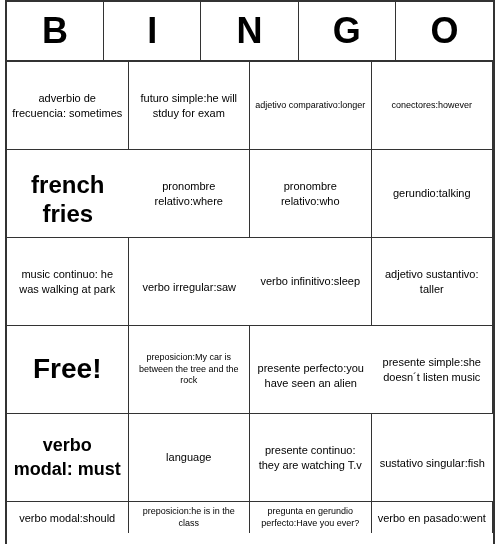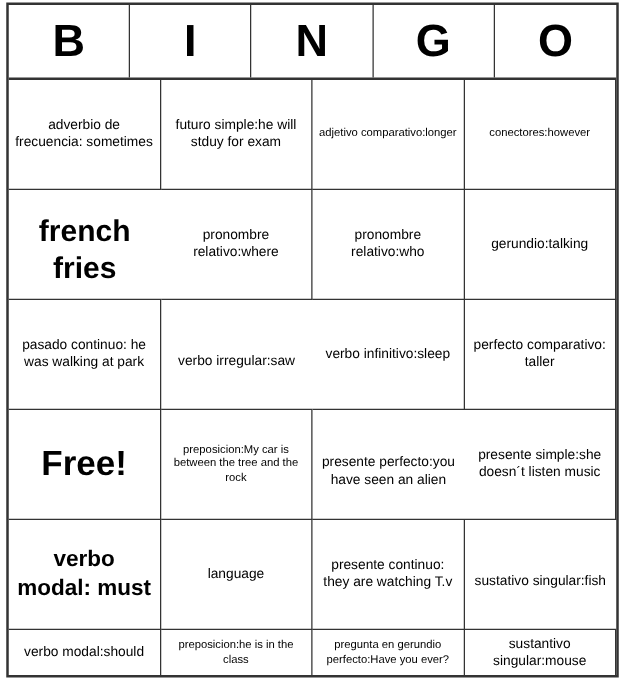--- a/index.html
+++ b/index.html
@@ -98,30 +98,31 @@
   </div>
   <div class="bingo-grid" id="bingo-grid">
   <div class="bingo-cell">adverbio de frecuencia: sometimes</div>
       <div class="bingo-cell">futuro simple:he will stduy for exam</div>
       <div class="bingo-cell" style="font-size: 9px;">adjetivo comparativo:longer</div>
       <div class="bingo-cell" style="font-size: 9px;">conectores:however</div>
       <div class="bingo-cell french-fries">french fries</div>
       <div class="bingo-cell">pronombre relativo:where</div>
       <div class="bingo-cell">pronombre relativo:who</div>
       <div class="bingo-cell">gerundio:talking</div>
-      <div class="bingo-cell">pasado continuo: he was walking at park</div>
+      <div class="bingo-cell">music continuo: he was walking at park</div>
       <div class="bingo-cell">verbo irregular:saw</div>
       <div class="bingo-cell">verbo infinitivo:sleep</div>
-      <div class="bingo-cell">perfecto comparativo: taller</div>
+      <div class="bingo-cell">adjetivo sustantivo: taller</div>
       <div class="bingo-cell free">Free!</div>
       <div class="bingo-cell" style="font-size: 9px;">preposicion:My car is between the tree and the rock</div>
       <div class="bingo-cell">presente perfecto:you have seen an alien</div>
       <div class="bingo-cell">presente simple:she doesn´t listen music</div>
       <div class="bingo-cell large-text">verbo modal: must</div>
       <div class="bingo-cell">language</div>
       <div class="bingo-cell">presente continuo: they are watching T.v</div>
       <div class="bingo-cell">sustativo singular:fish</div>
       <div class="bingo-cell">verbo modal:should</div>
       <div class="bingo-cell" style="font-size: 9px;">preposicion:he is in the class</div>
       <div class="bingo-cell" style="font-size: 9px;">pregunta en gerundio perfecto:Have you ever?</div>
+      <div class="bingo-cell">verbo en pasado:went</div>
       <div class="bingo-cell">sustantivo singular:mouse</div>
     </div>
 </div>
 
 </body></html>

